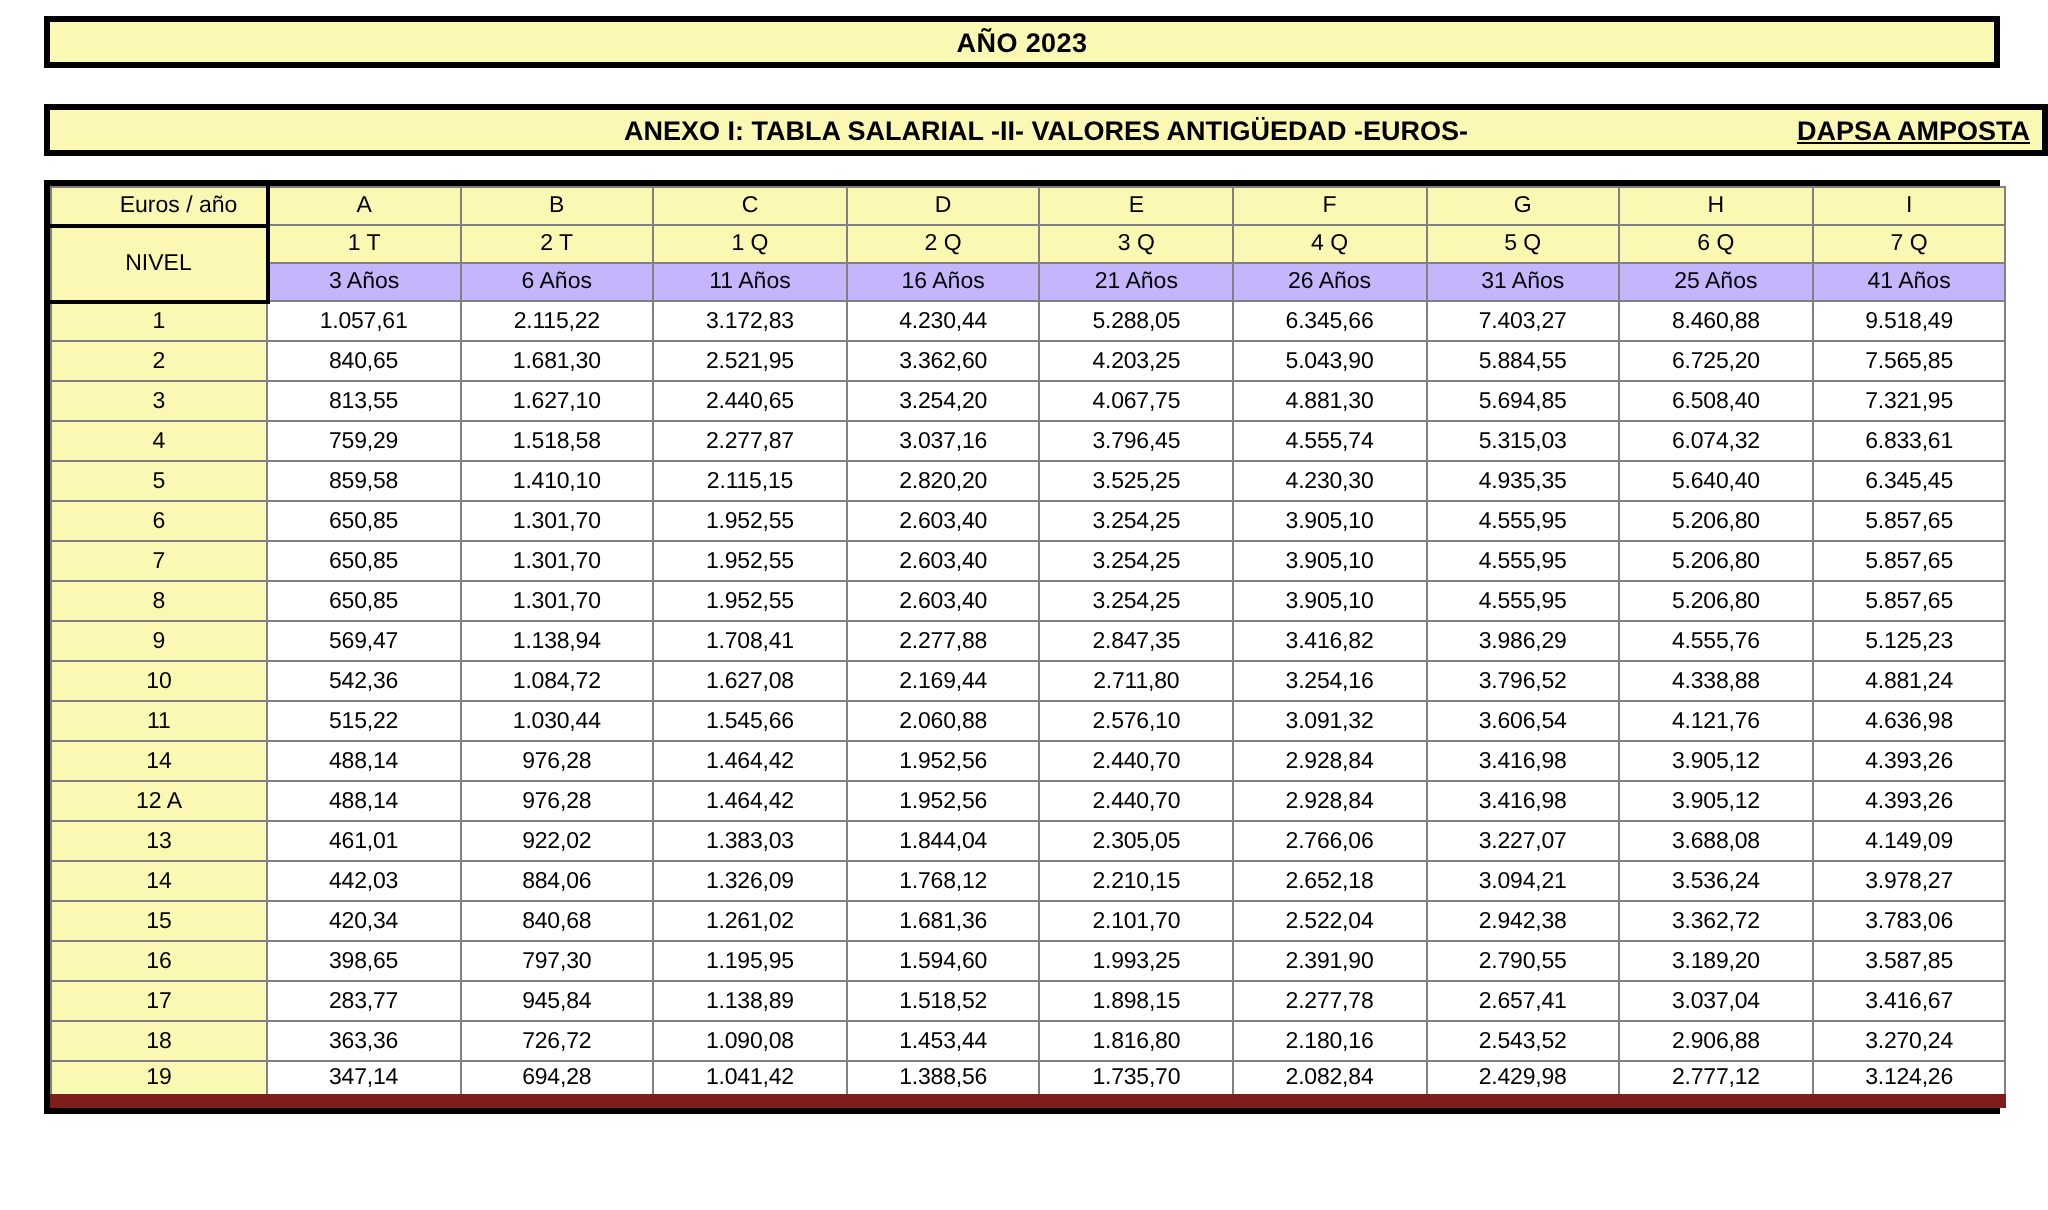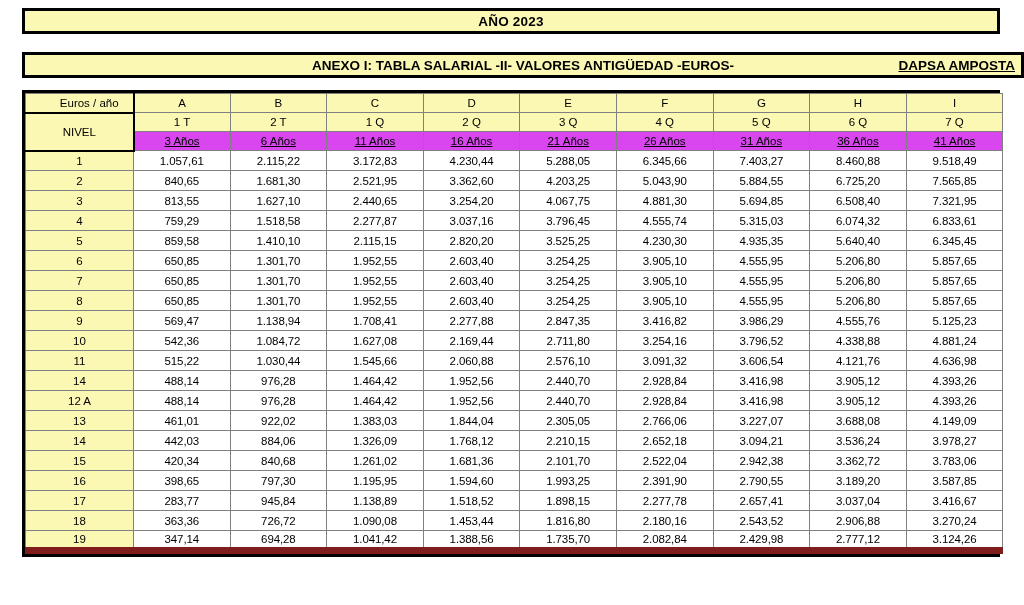--- a/index.html
+++ b/index.html
@@ -108,28 +108,27 @@
 
   .hdr-group td {
     background: #fbf8b4;
     font-weight: bold;
     font-size: 11.5px;
     vertical-align: top;
     height: 24px;
     padding-top: 4px;
   }
   .hdr-years td {
-    background: #d946ef;
+    background: #c4b5fd;
     font-weight: bold;
     font-size: 11.5px;
     vertical-align: bottom;
     height: 38px;
     padding-bottom: 5px;
     border-bottom: 2px solid #000000;
-    text-decoration: underline;
   }
   .nivel-stack {
     background: #fbf8b4;
     font-weight: bold;
     font-size: 12px;
     vertical-align: middle;
     border-bottom: 2px solid #000000 !important;
     border-right: 2px solid #000000 !important;
   }
 
@@ -208,21 +207,21 @@
           <td>7 Q</td>
         </tr>
         <tr class="hdr-years">
           <td>3 Años</td>
           <td>6 Años</td>
           <td>11 Años</td>
           <td>16 Años</td>
           <td class="sep-left">21 Años</td>
           <td>26 Años</td>
           <td>31 Años</td>
-          <td>36 Años</td>
+          <td>25 Años</td>
           <td>41 Años</td>
         </tr>
       </thead>
       <tbody id="salary-body">
           <tr class="data-row">
             <td class="nivel-cell">1</td>
             <td class="val">1.057,61</td>
             <td class="val">2.115,22</td>
             <td class="val">3.172,83</td>
             <td class="val">4.230,44</td>

